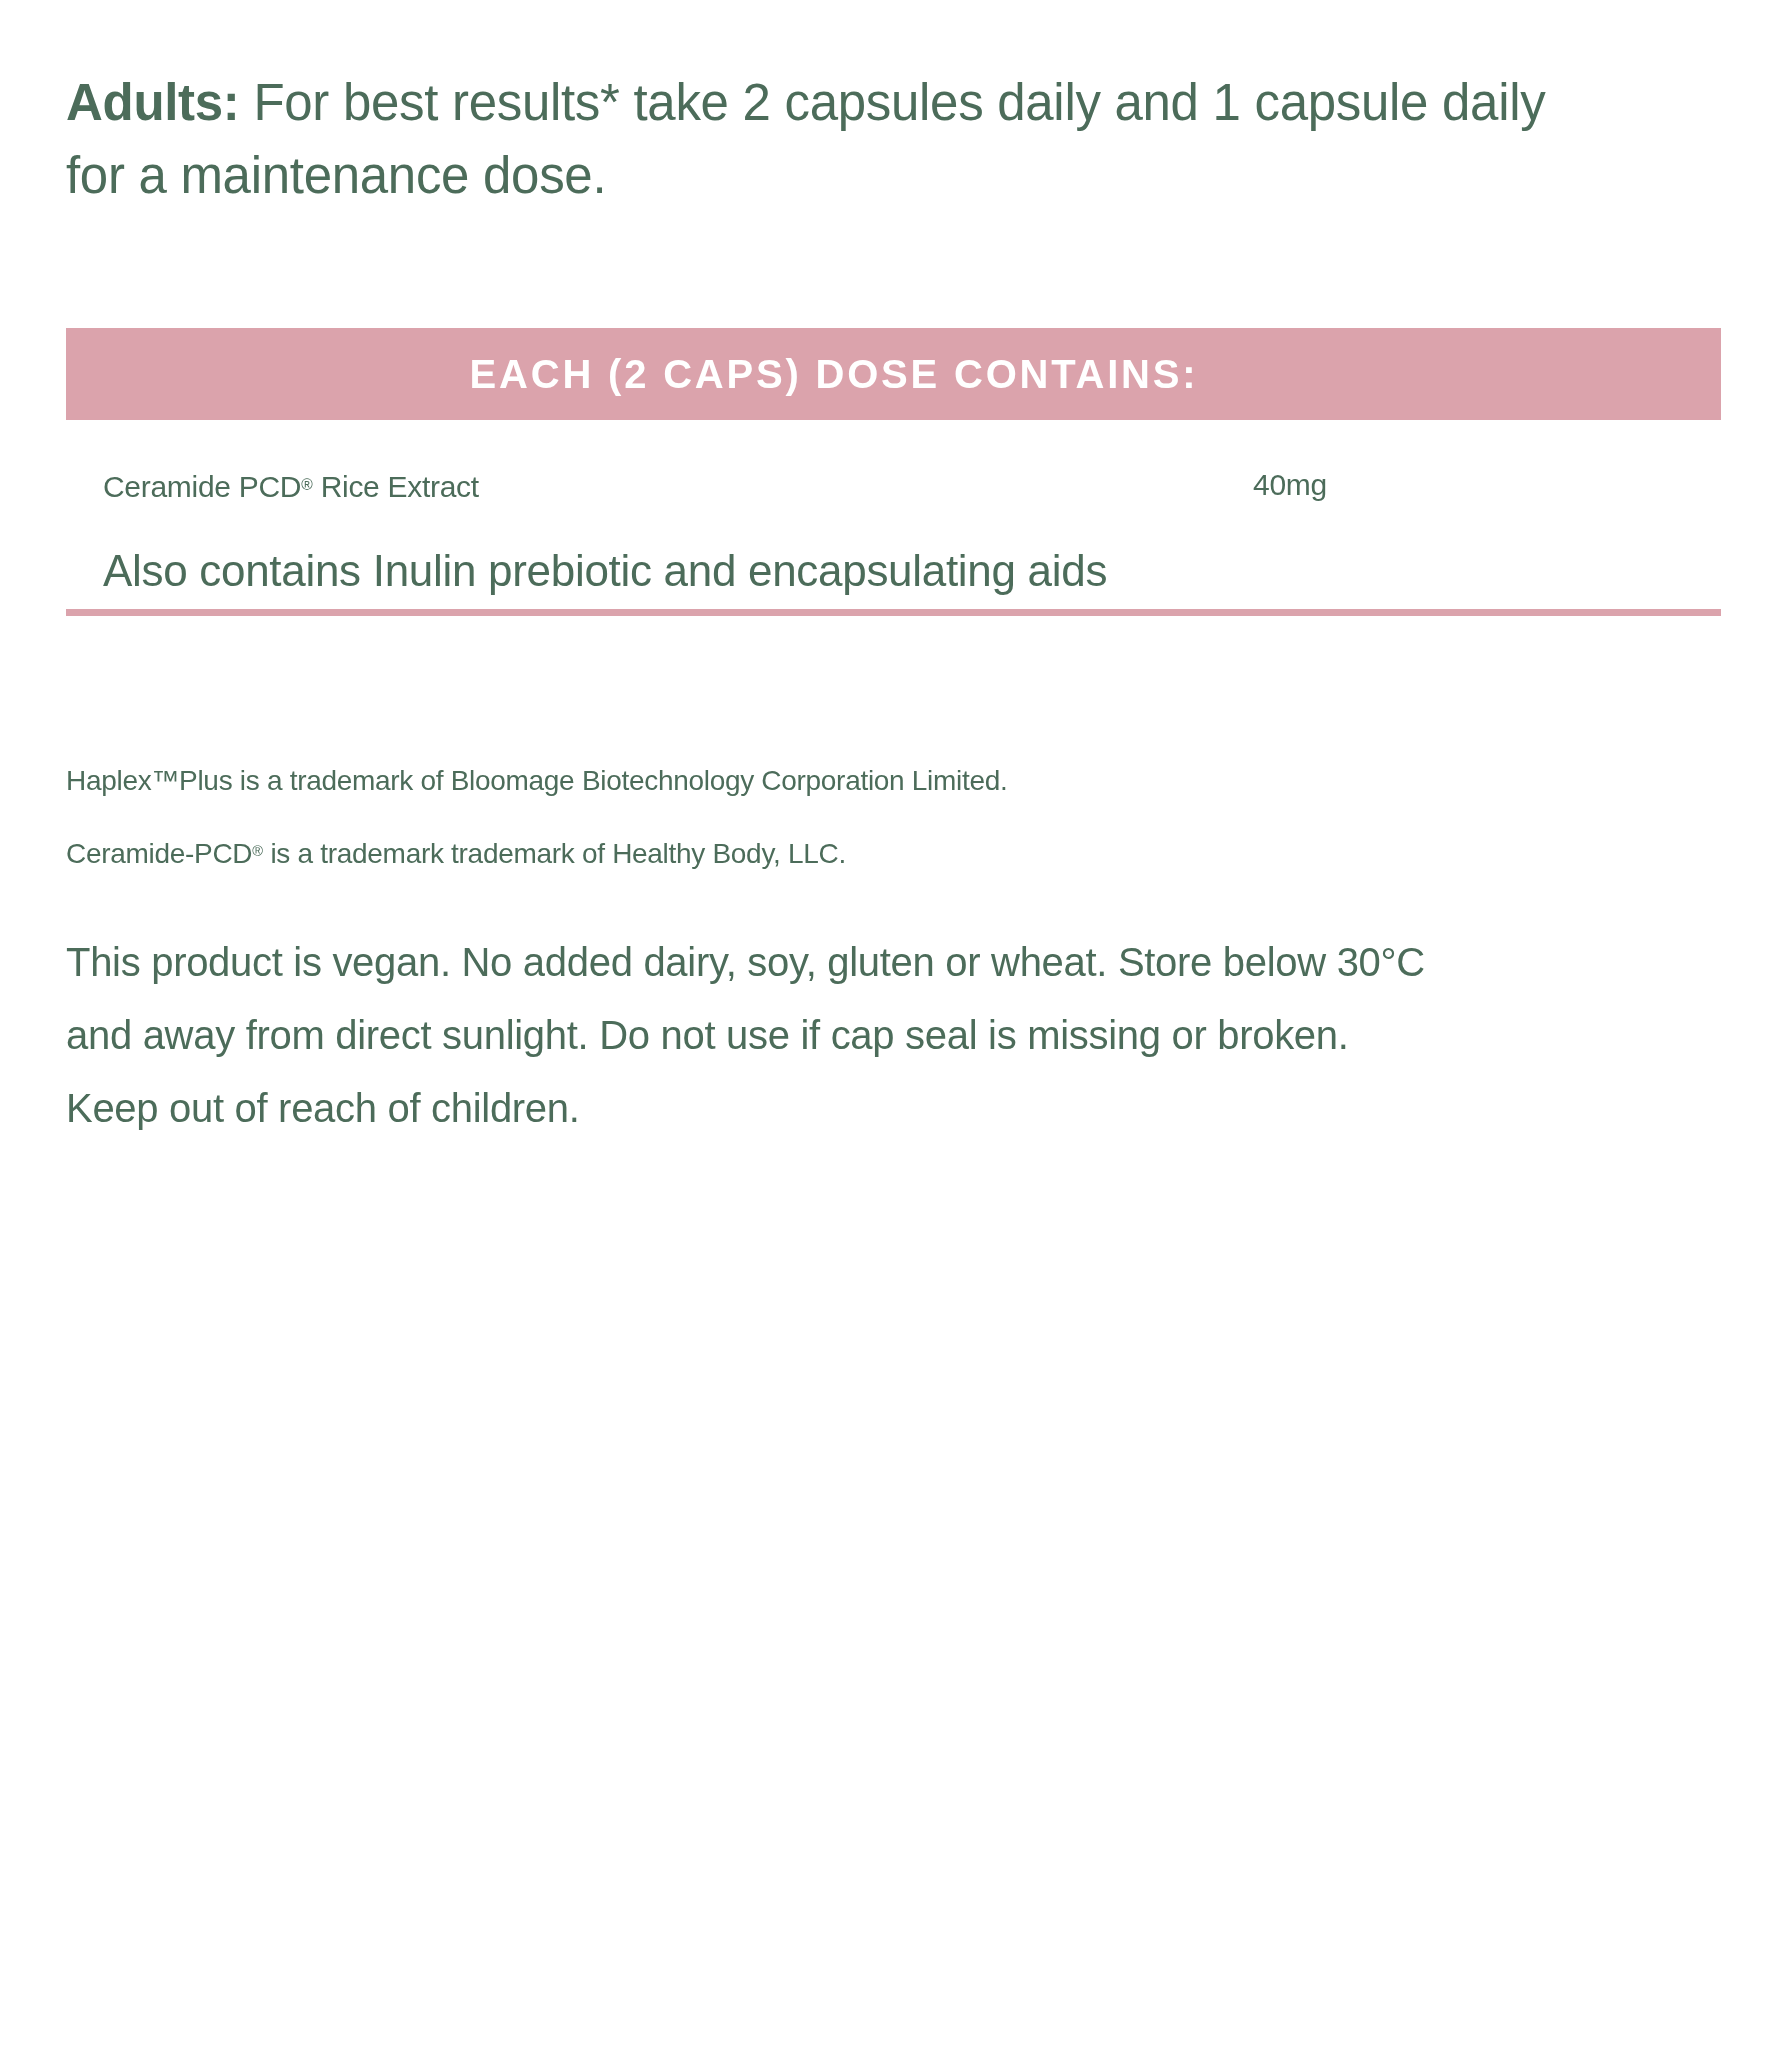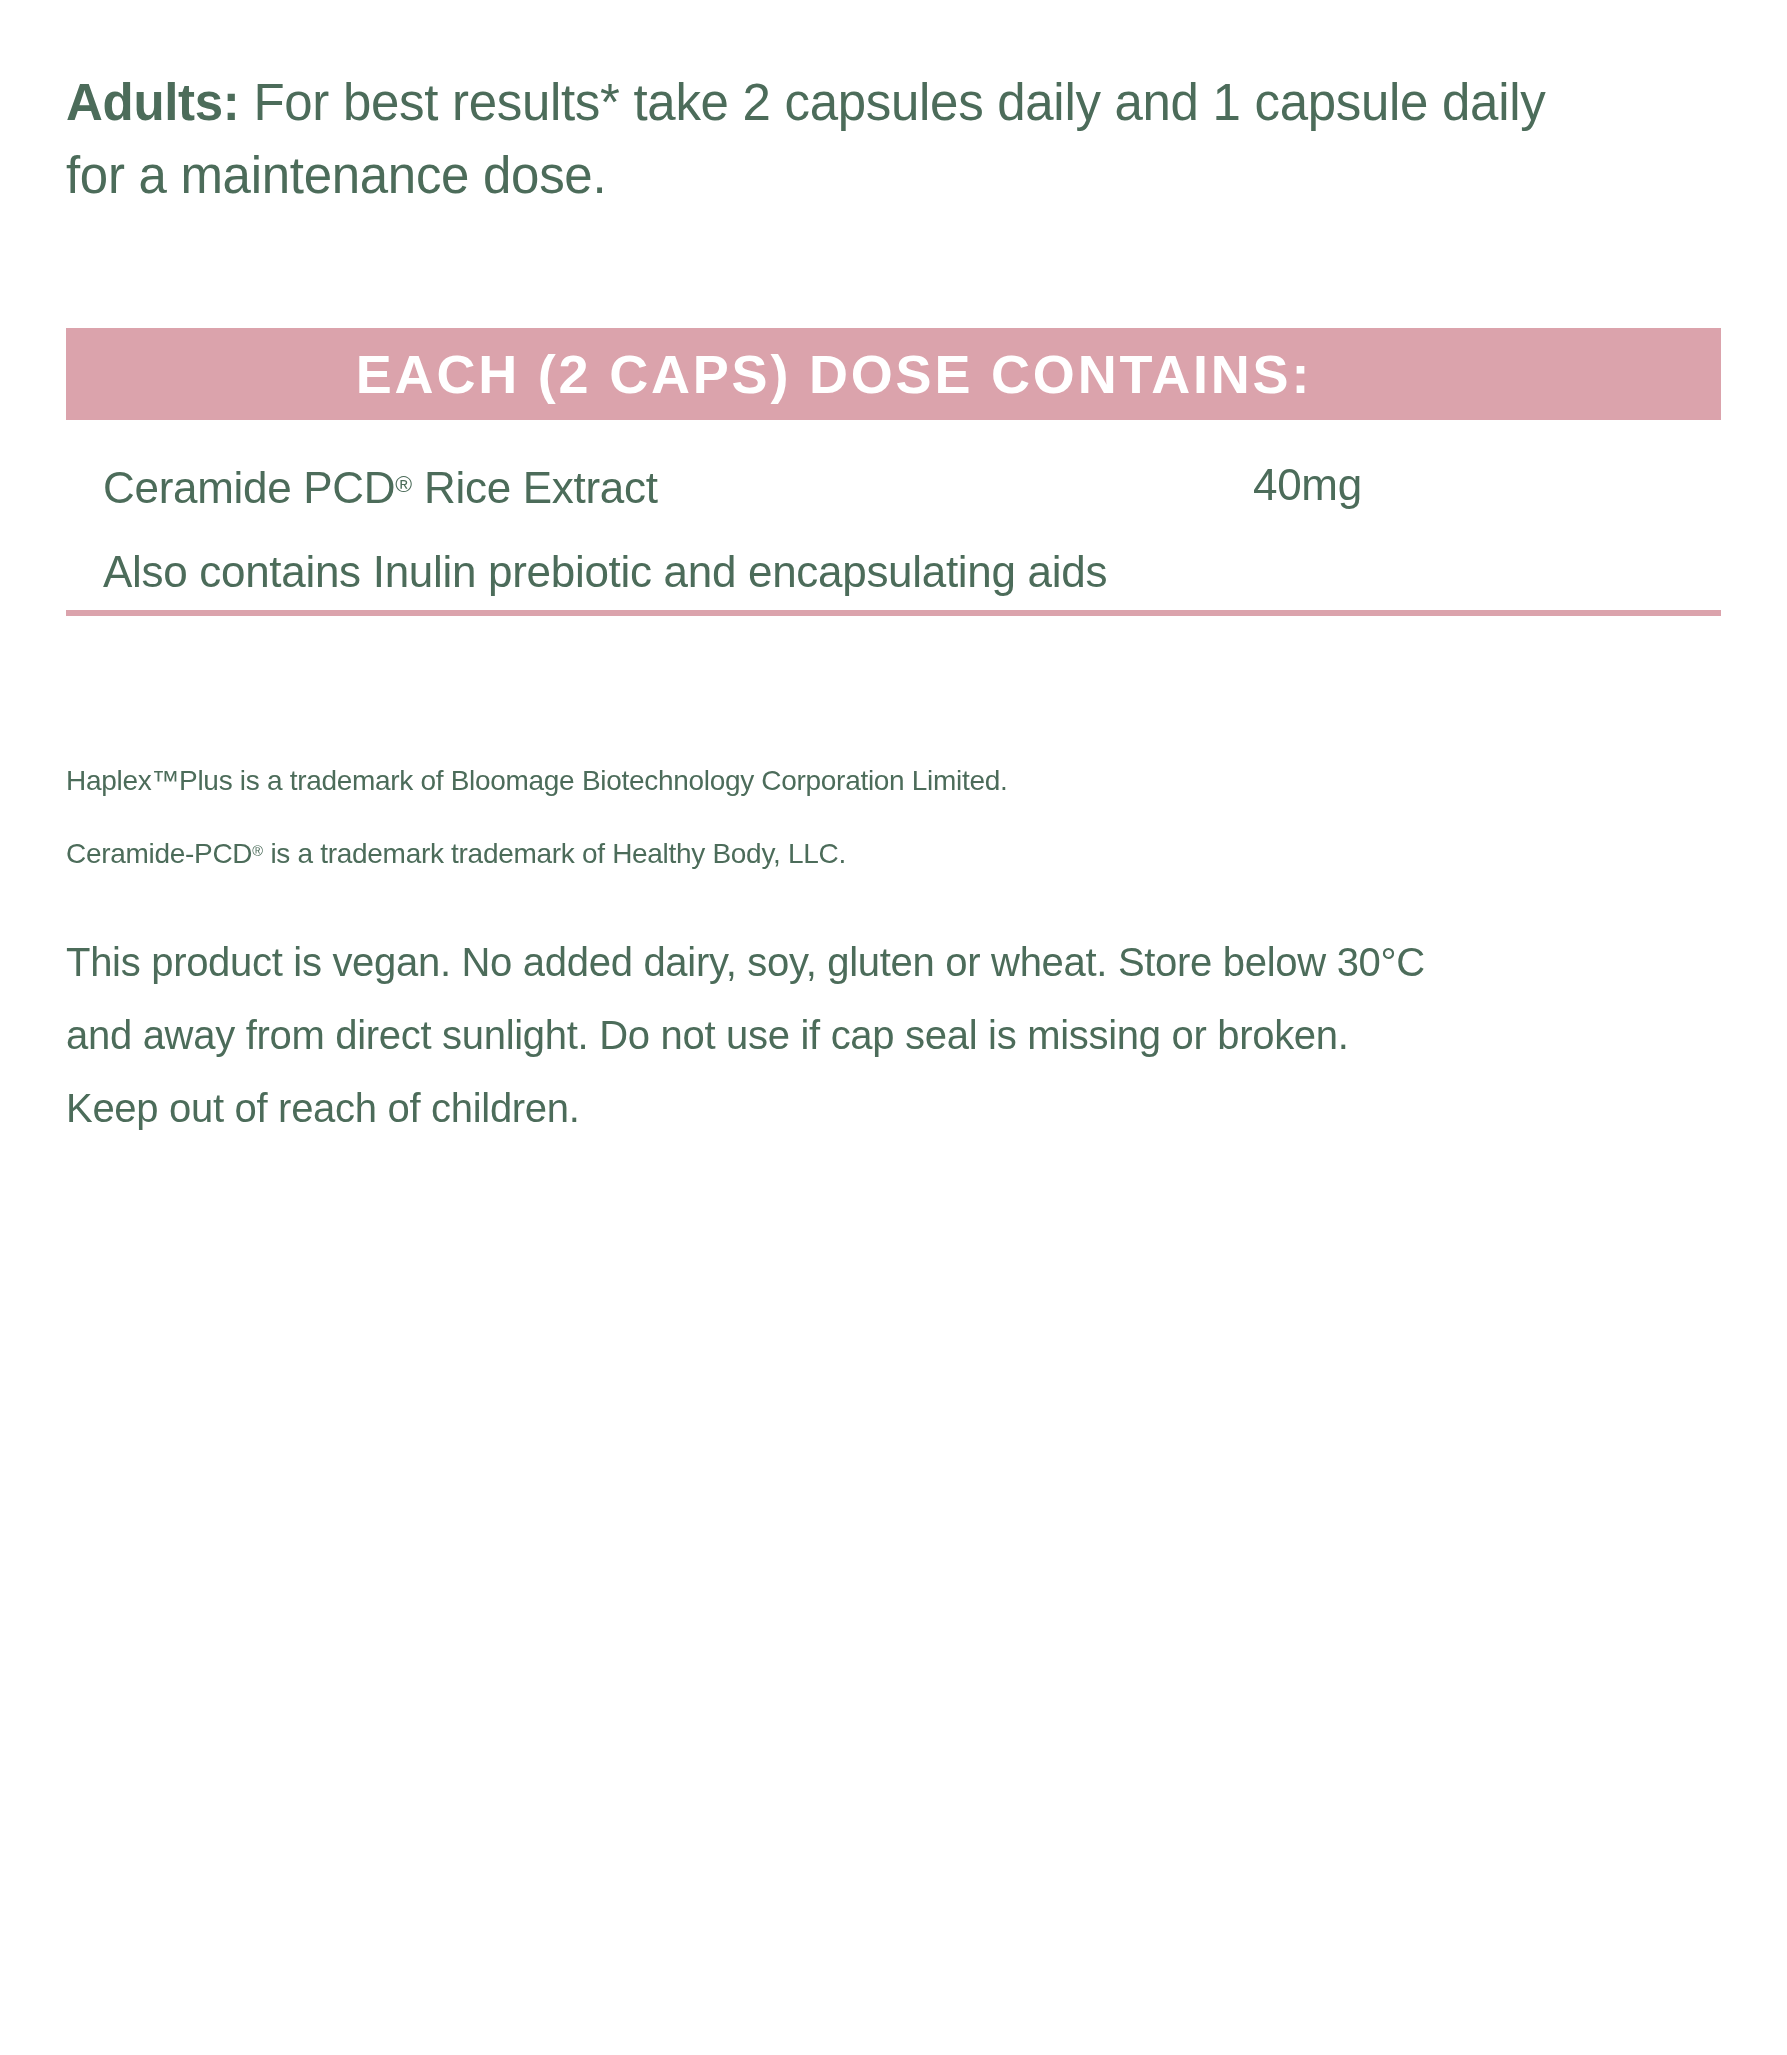--- a/index.html
+++ b/index.html
@@ -38,29 +38,29 @@
   .dose-header {
     height: 92px;
     background: var(--pink);
     display: flex;
     align-items: center;
     justify-content: center;
     padding-right: 119px;
   }
   .dose-header .header-text {
     color: var(--white);
-    font-size: 54px;
+    font-size: 40px;
     font-weight: 700;
     letter-spacing: 2.8px;
     white-space: nowrap;
   }
   .dose-row {
     position: relative;
     padding-left: 37px;
-    font-size: 44px;
+    font-size: 30px;
     line-height: 51px;
     letter-spacing: -0.3px;
   }
   .dose-row.row-1 { margin-top: 39px; }
   .dose-row.row-2 { margin-top: 46px; }
   .dose-amount {
     position: absolute;
     left: 1187px;
     top: 0;
     text-align: right;

